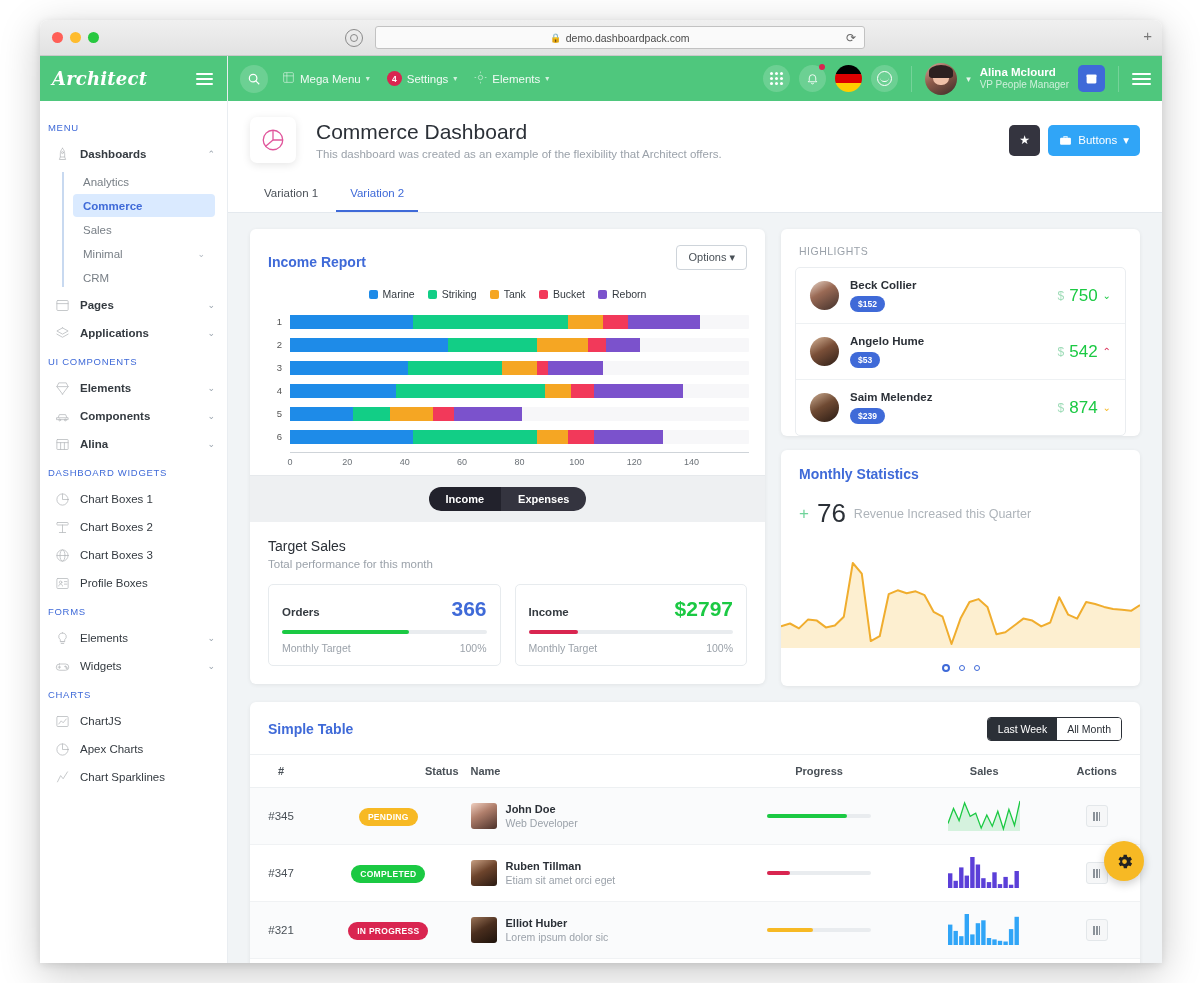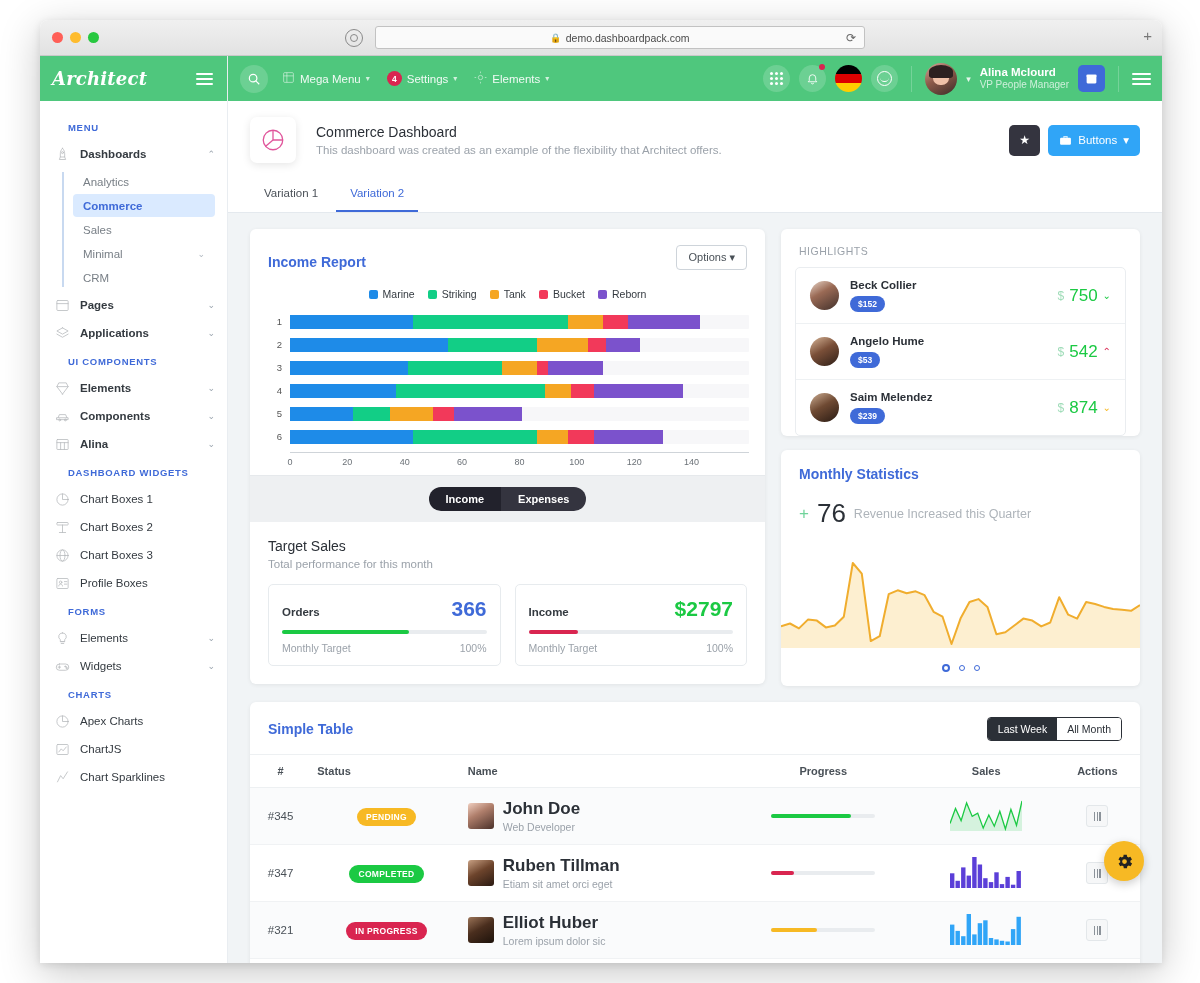--- a/index.html
+++ b/index.html
@@ -80,22 +80,22 @@
   .brand-logo {
     color: #fff; font-family: "DejaVu Serif", serif;
     font-style: italic; font-size: 18px; font-weight: bold;
     letter-spacing: .2px;
   }
   .hamburger { display: flex; flex-direction: column; gap: 3px; cursor: pointer; }
   .hamburger i { display: block; width: 17px; height: 2px; background: #fff; border-radius: 1px; }
 
   .sidebar-scroll { padding: 12px 0 18px 0; overflow: hidden; flex: 1; }
   .nav-heading {
-    font-size: 9.5px; font-weight: bold; color: #3f6ad8;
-    letter-spacing: .7px; padding: 9px 0 7px 28px; text-transform: uppercase;
+    font-size: 9.5px; font-weight: normal; color: #3f6ad8;
+    letter-spacing: .7px; padding: 9px 0 7px 8px; text-transform: uppercase;
   }
   .nav-item {
     display: flex; align-items: center;
     height: 28px; padding: 0 12px 0 14px;
     font-size: 11.5px; color: #343a40; cursor: pointer;
     position: relative;
   }
   .nav-item .ic {
     width: 17px; height: 17px; margin-right: 9px;
     flex-shrink: 0; opacity: .38;
@@ -209,21 +209,21 @@
     border-bottom: 1px solid #e4e9ee;
   }
   .ph-row { display: flex; align-items: center; }
   .ph-icon {
     width: 46px; height: 46px; border-radius: 7px; background: #fff;
     box-shadow: 0 2px 9px rgba(0,0,0,.10);
     display: flex; align-items: center; justify-content: center;
     margin-right: 20px; flex-shrink: 0;
   }
   .ph-icon svg { width: 26px; height: 26px; }
-  .ph-title { font-size: 14px; color: #2b3037; font-weight: normal; }
+  .ph-title { font-size: 21px; color: #2b3037; font-weight: normal; }
   .ph-sub { font-size: 11.5px; color: #9ba2aa; margin-top: 4px; }
   .ph-actions { margin-left: auto; display: flex; align-items: center; gap: 8px; }
   .btn-dark {
     width: 31px; height: 31px; border-radius: 5px; background: #34343f;
     color: #fff; font-size: 12px; border: none; cursor: pointer;
     display: flex; align-items: center; justify-content: center;
   }
   .btn-blue {
     height: 31px; padding: 0 11px; border-radius: 5px; background: #30a5f7;
     color: #fff; font-size: 11.5px; border: none; cursor: pointer;
@@ -351,21 +351,21 @@
   }
   tbody td { padding: 9px 6px; border-bottom: 1px solid #f0f2f4; vertical-align: middle; }
   tbody tr:nth-child(odd) { background: #fafbfc; }
   .cell-id { font-size: 11.5px; color: #495057; text-align: center; }
   .pill {
     display: inline-block; font-size: 8.5px; font-weight: bold; color: #fff;
     padding: 4px 9px; border-radius: 9px; letter-spacing: .3px;
   }
   .person { display: flex; align-items: center; gap: 9px; }
   .p-av { width: 26px; height: 26px; border-radius: 3px; flex-shrink: 0; overflow: hidden; position: relative; }
-  .p-name { font-size: 17px; font-weight: bold; color: #2b3037; }
+  .p-name { font-size: 11px; font-weight: bold; color: #2b3037; }
   .p-role { font-size: 10.5px; color: #9ba2aa; margin-top: 2px; }
   .prog { width: 104px; height: 4px; background: #e9ecef; border-radius: 2px; margin: 0 auto; }
   .prog i { display: block; height: 4px; border-radius: 2px; }
   .act-btn {
     width: 22px; height: 22px; border: 1px solid #e3e7ea; border-radius: 3px;
     background: #f6f7f8; margin: 0 auto; display: flex; align-items: center;
     justify-content: center; cursor: pointer;
   }
   .act-btn i { display:block; width:1.5px; height:9px; background:#8b9299; margin:0 .7px; }
 
@@ -567,35 +567,35 @@
                 <circle cx="18.5" cy="14.5" r="1"></circle>
               </svg>
             </span>
               <span class="label">Widgets</span>
               <span class="chev">⌄</span>
             </div>
           <div class="nav-heading">CHARTS</div>
           <div class="nav-item">
               <span class="ic">
               <svg viewBox="0 0 24 24" stroke-linecap="round" stroke-linejoin="round">
+                <rect x="3" y="4" width="18" height="16" rx="1.5"></rect>
+                <path d="M6 16l4-5 3 3 5-6"></path>
+              </svg>
+            </span>
+              <span class="label">ChartJS</span>
+
+            </div>
+          <div class="nav-item">
+              <span class="ic">
+              <svg viewBox="0 0 24 24" stroke-linecap="round" stroke-linejoin="round">
                 <circle cx="12" cy="12" r="9"></circle>
                 <path d="M12 3v9h9"></path>
               </svg>
             </span>
               <span class="label">Apex Charts</span>
-
-            </div>
-          <div class="nav-item">
-              <span class="ic">
-              <svg viewBox="0 0 24 24" stroke-linecap="round" stroke-linejoin="round">
-                <rect x="3" y="4" width="18" height="16" rx="1.5"></rect>
-                <path d="M6 16l4-5 3 3 5-6"></path>
-              </svg>
-            </span>
-              <span class="label">ChartJS</span>
 
             </div>
           <div class="nav-item">
               <span class="ic">
               <svg viewBox="0 0 24 24" stroke-linecap="round" stroke-linejoin="round">
                 <path d="M4 19L9 9l4 5 7-11"></path>
               </svg>
             </span>
               <span class="label">Chart Sparklines</span>
 
@@ -949,21 +949,21 @@
               <div class="card-title">Simple Table</div>
               <div class="seg2" id="range-host">
                   <button class="on">Last Week</button>
                   <button class="">All Month</button>
                 </div>
             </div>
             <table>
               <thead>
                   <tr id="thead-row">
                     <th style="text-align:center">#</th>
-                    <th style="text-align:left">Status</th>
+                    <th style="text-align:right">Status</th>
                     <th style="text-align:left">Name</th>
                     <th style="text-align:center">Progress</th>
                     <th style="text-align:center">Sales</th>
                     <th style="text-align:center">Actions</th>
                   </tr>
                 </thead>
               <tbody id="tbody-host">
                   <tr>
      <td class="cell-id">#345</td>
      <td style="text-align:center"><span class="pill" style="background:#f7b924">PENDING</span></td>

